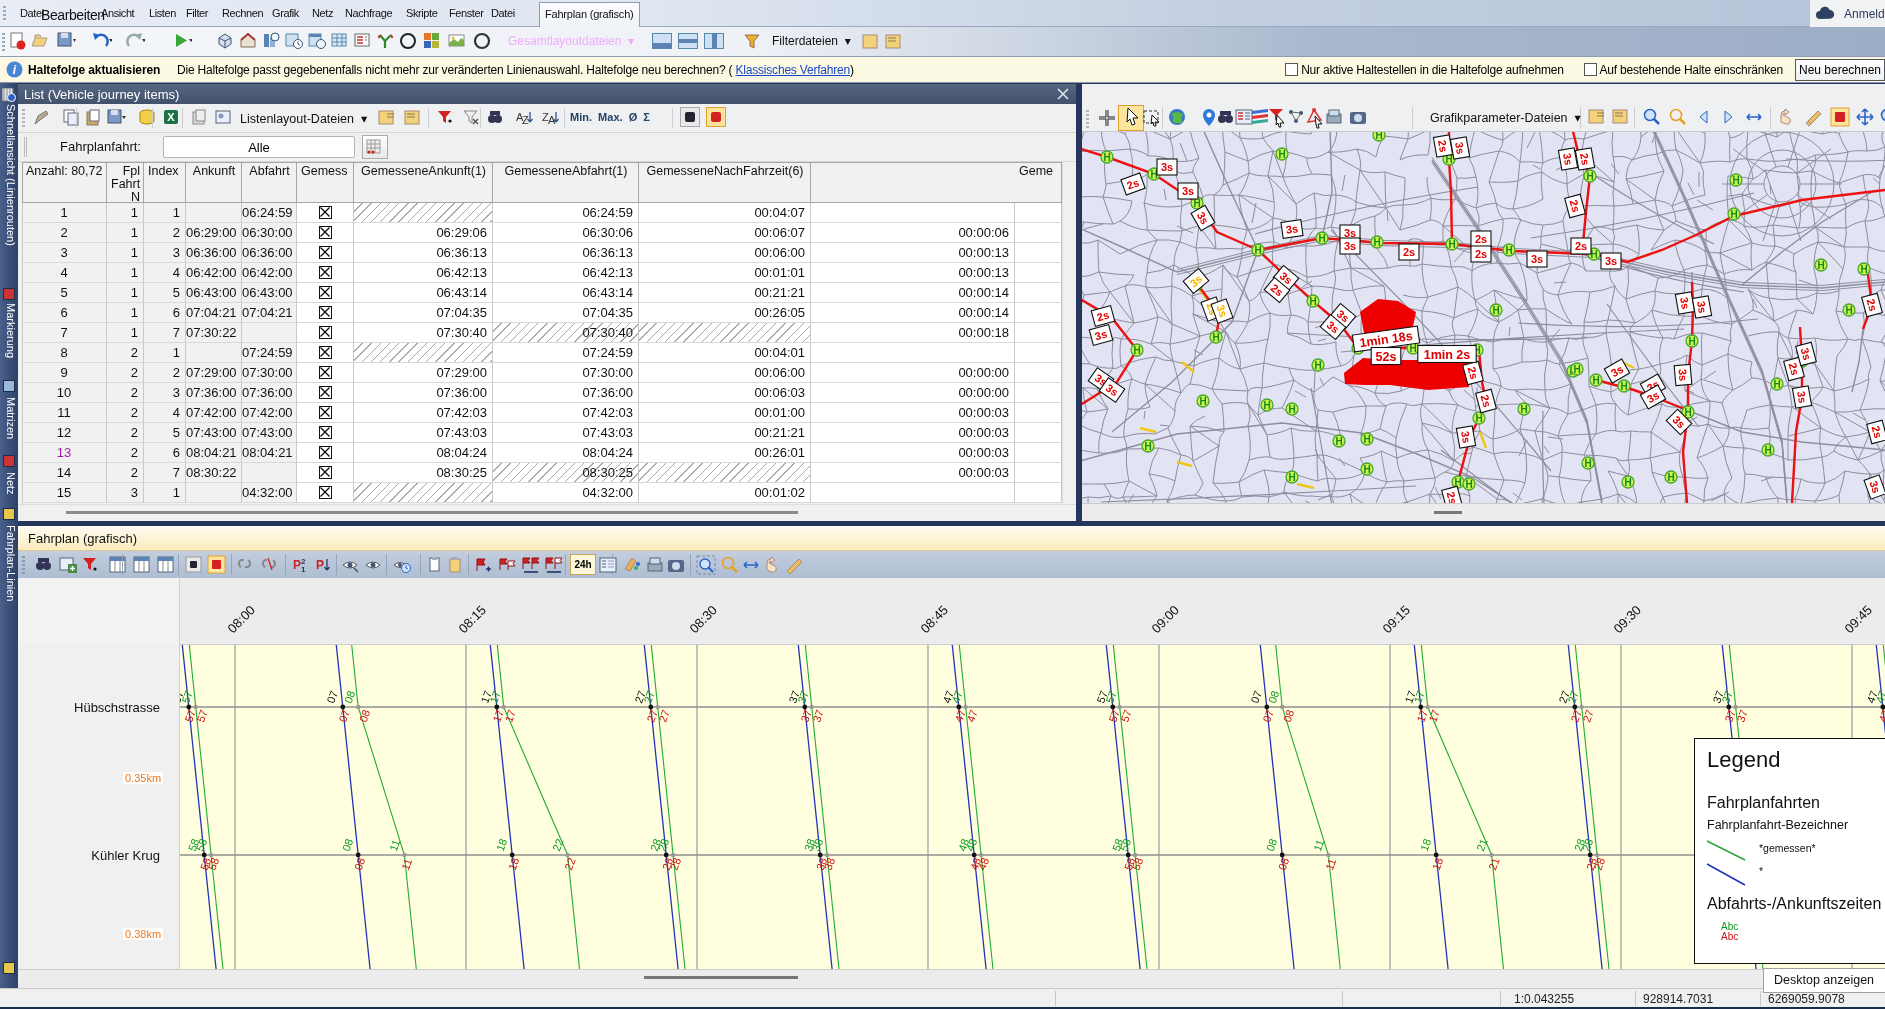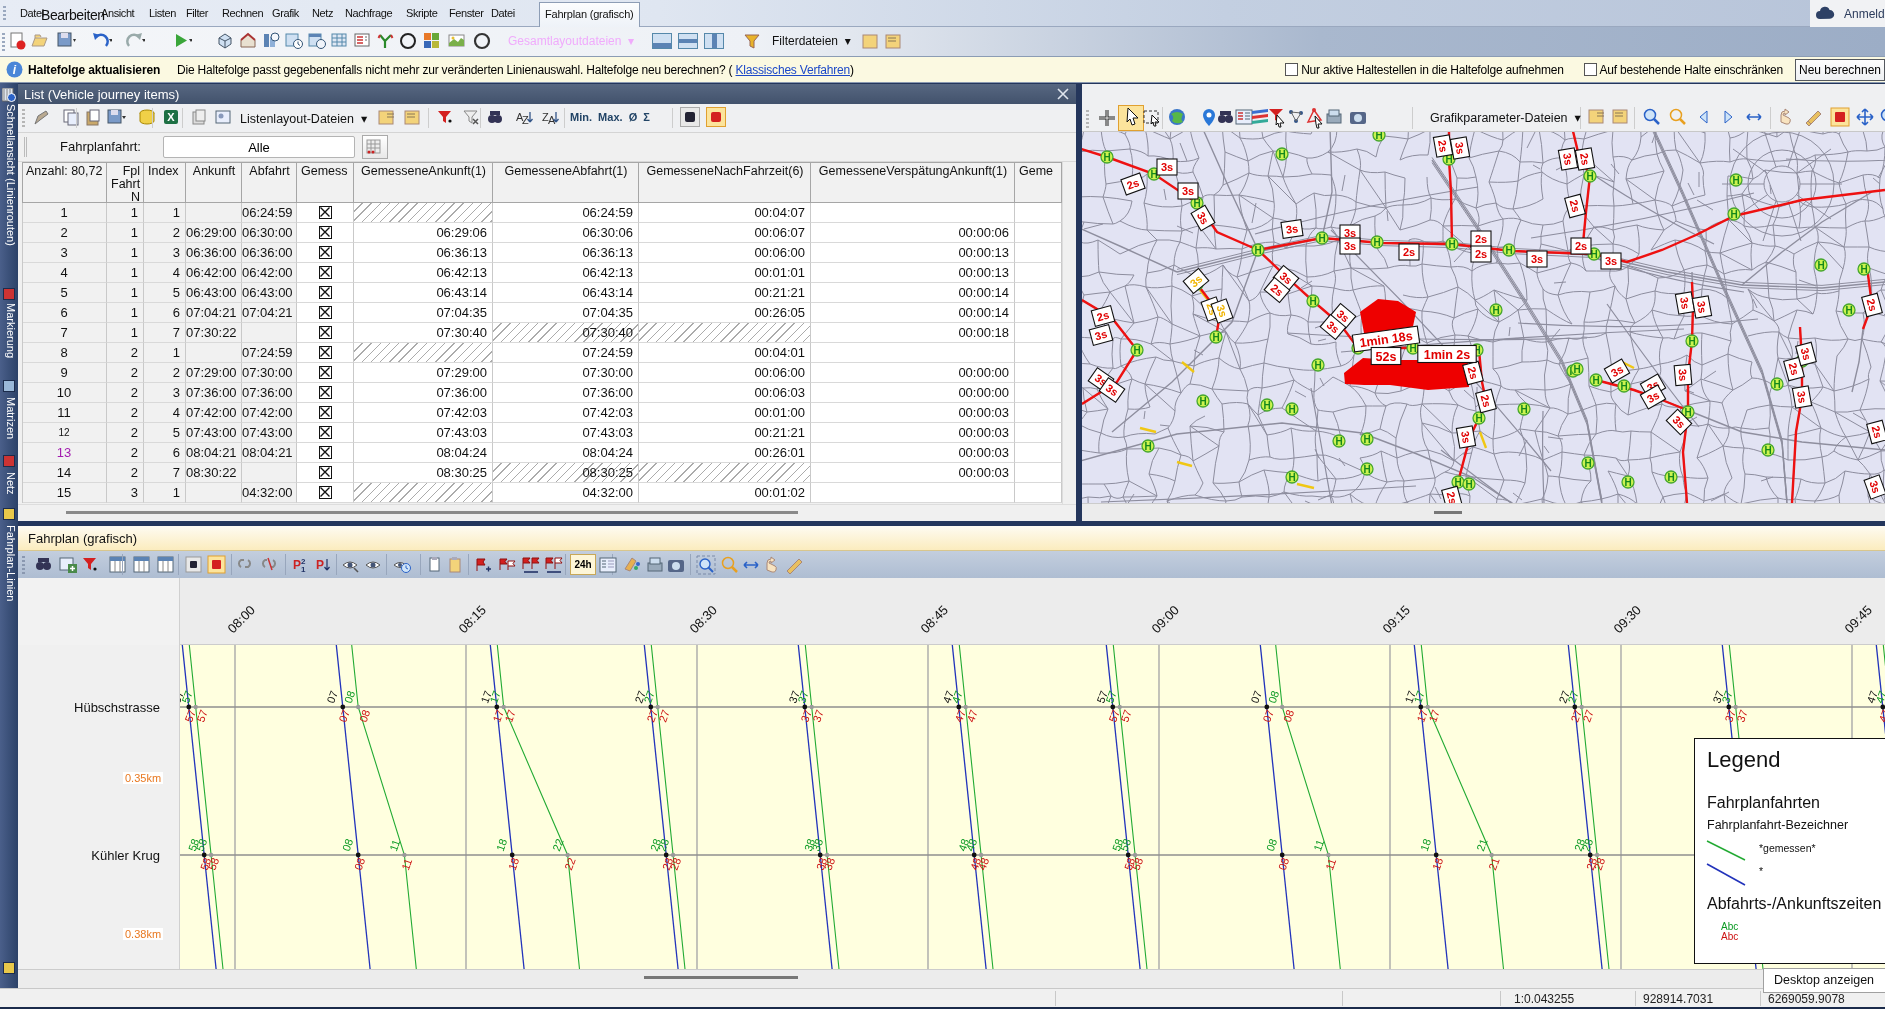--- a/index.html
+++ b/index.html
@@ -248,21 +248,20 @@
 <div class="abs" style="left:4px;top:78px;width:1040px;height:41px;background:#f1f1f1;border:1px solid #a6a6a6;border-right:none"></div>
       <div class="abs" style="left:4px;top:78px;width:85px;height:41px;border-right:1px solid #a6a6a6;font-size:12.5px;color:#111;padding:3px 3px 0 4px;text-align:left;overflow:hidden;line-height:13px;white-space:nowrap">Anzahl: 80,72</div>
       <div class="abs" style="left:89px;top:78px;width:37px;height:41px;border-right:1px solid #a6a6a6;font-size:12.5px;color:#111;padding:3px 3px 0 4px;text-align:right;overflow:hidden;line-height:13px;white-space:nowrap">Fpl<br>Fahrt<br>N</div>
       <div class="abs" style="left:126px;top:78px;width:42px;height:41px;border-right:1px solid #a6a6a6;font-size:12.5px;color:#111;padding:3px 3px 0 4px;text-align:left;overflow:hidden;line-height:13px;white-space:nowrap">Index</div>
       <div class="abs" style="left:168px;top:78px;width:56px;height:41px;border-right:1px solid #a6a6a6;font-size:12.5px;color:#111;padding:3px 3px 0 4px;text-align:center;overflow:hidden;line-height:13px;white-space:nowrap">Ankunft</div>
       <div class="abs" style="left:224px;top:78px;width:55px;height:41px;border-right:1px solid #a6a6a6;font-size:12.5px;color:#111;padding:3px 3px 0 4px;text-align:center;overflow:hidden;line-height:13px;white-space:nowrap">Abfahrt</div>
       <div class="abs" style="left:279px;top:78px;width:57px;height:41px;border-right:1px solid #a6a6a6;font-size:12.5px;color:#111;padding:3px 3px 0 4px;text-align:left;overflow:hidden;line-height:13px;white-space:nowrap">Gemess</div>
       <div class="abs" style="left:336px;top:78px;width:139px;height:41px;border-right:1px solid #a6a6a6;font-size:12.5px;color:#111;padding:3px 3px 0 4px;text-align:center;overflow:hidden;line-height:13px;white-space:nowrap">GemesseneAnkunft(1)</div>
       <div class="abs" style="left:475px;top:78px;width:146px;height:41px;border-right:1px solid #a6a6a6;font-size:12.5px;color:#111;padding:3px 3px 0 4px;text-align:center;overflow:hidden;line-height:13px;white-space:nowrap">GemesseneAbfahrt(1)</div>
       <div class="abs" style="left:621px;top:78px;width:172px;height:41px;border-right:1px solid #a6a6a6;font-size:12.5px;color:#111;padding:3px 3px 0 4px;text-align:center;overflow:hidden;line-height:13px;white-space:nowrap">GemesseneNachFahrzeit(6)</div>
-      <div class="abs" style="left:793px;top:78px;width:204px;height:41px;border-right:1px solid #a6a6a6;font-size:12.5px;color:#111;padding:3px 3px 0 4px;text-align:center;overflow:hidden;line-height:13px;white-space:nowrap">GemesseneVerspätungAnkunft(1)</div>
       <div class="abs" style="left:997px;top:78px;width:47px;height:41px;border-right:1px solid #a6a6a6;font-size:12.5px;color:#111;padding:3px 3px 0 4px;text-align:left;overflow:hidden;line-height:13px;white-space:nowrap">Geme</div>
       <div class="abs" style="left:4px;top:119px;width:1040px;height:20px;background:#fff"></div>
       <div class="abs" style="left:4px;top:119px;width:275px;height:20px;background:#f1f1f1"></div>
       <div class="abs" style="left:4px;top:119px;width:85px;height:20px;border-right:1px solid #c9c9c9;border-bottom:1px solid #d9d9d9;text-align:center;font-size:13px;color:#111;line-height:19px">1</div>
       <div class="abs" style="left:89px;top:119px;width:37px;height:20px;border-right:1px solid #c9c9c9;border-bottom:1px solid #d9d9d9;text-align:right;padding-right:5px;font-size:13px;color:#111;line-height:19px">1</div>
       <div class="abs" style="left:126px;top:119px;width:42px;height:20px;border-right:1px solid #c9c9c9;border-bottom:1px solid #d9d9d9;text-align:right;padding-right:5px;font-size:13px;color:#111;line-height:19px">1</div>
       <div class="abs" style="left:168px;top:119px;width:56px;height:20px;border-right:1px solid #c9c9c9;border-bottom:1px solid #d9d9d9;text-align:right;padding-right:5px;font-size:13px;color:#111;line-height:19px"></div>
       <div class="abs" style="left:224px;top:119px;width:55px;height:20px;border-right:1px solid #c9c9c9;border-bottom:1px solid #d9d9d9;text-align:right;padding-right:5px;font-size:13px;color:#111;line-height:19px">06:24:59</div>
       <div class="abs" style="left:279px;top:119px;width:57px;height:20px;border-right:1px solid #c9c9c9;border-bottom:1px solid #d9d9d9;text-align:center;font-size:13px;color:#111;line-height:19px"><span style="display:inline-block;width:13px;height:13px;border:1.5px solid #111;position:relative;top:2px;"><svg width="10" height="10" style="position:absolute;left:0;top:0">
             <path d="M0.5 0.5 L9.5 9.5 M9.5 0.5 L0.5 9.5" stroke="#111" stroke-width="1.4"></path>
@@ -417,21 +416,21 @@
       <div class="abs" style="left:279px;top:319px;width:57px;height:20px;border-right:1px solid #c9c9c9;border-bottom:1px solid #d9d9d9;text-align:center;font-size:13px;color:#111;line-height:19px"><span style="display:inline-block;width:13px;height:13px;border:1.5px solid #111;position:relative;top:2px;"><svg width="10" height="10" style="position:absolute;left:0;top:0">
             <path d="M0.5 0.5 L9.5 9.5 M9.5 0.5 L0.5 9.5" stroke="#111" stroke-width="1.4"></path>
           </svg></span></div>
       <div class="abs" style="left:336px;top:319px;width:139px;height:20px;border-right:1px solid #c9c9c9;border-bottom:1px solid #d9d9d9;text-align:right;padding-right:5px;font-size:13px;color:#111;line-height:19px">07:42:03</div>
       <div class="abs" style="left:475px;top:319px;width:146px;height:20px;border-right:1px solid #c9c9c9;border-bottom:1px solid #d9d9d9;text-align:right;padding-right:5px;font-size:13px;color:#111;line-height:19px">07:42:03</div>
       <div class="abs" style="left:621px;top:319px;width:172px;height:20px;border-right:1px solid #c9c9c9;border-bottom:1px solid #d9d9d9;text-align:right;padding-right:5px;font-size:13px;color:#111;line-height:19px">00:01:00</div>
       <div class="abs" style="left:793px;top:319px;width:204px;height:20px;border-right:1px solid #c9c9c9;border-bottom:1px solid #d9d9d9;text-align:right;padding-right:5px;font-size:13px;color:#111;line-height:19px">00:00:03</div>
       <div class="abs" style="left:997px;top:319px;width:47px;height:20px;border-right:1px solid #c9c9c9;border-bottom:1px solid #d9d9d9;font-size:13px;color:#111;line-height:19px"></div>
       <div class="abs" style="left:4px;top:339px;width:1040px;height:20px;background:#fff"></div>
       <div class="abs" style="left:4px;top:339px;width:275px;height:20px;background:#f1f1f1"></div>
-      <div class="abs" style="left:4px;top:339px;width:85px;height:20px;border-right:1px solid #c9c9c9;border-bottom:1px solid #d9d9d9;text-align:center;font-size:10px;color:#111;line-height:19px">12</div>
+      <div class="abs" style="left:4px;top:339px;width:85px;height:20px;border-right:1px solid #c9c9c9;border-bottom:1px solid #d9d9d9;text-align:center;font-size:13px;color:#111;line-height:19px">12</div>
       <div class="abs" style="left:89px;top:339px;width:37px;height:20px;border-right:1px solid #c9c9c9;border-bottom:1px solid #d9d9d9;text-align:right;padding-right:5px;font-size:13px;color:#111;line-height:19px">2</div>
       <div class="abs" style="left:126px;top:339px;width:42px;height:20px;border-right:1px solid #c9c9c9;border-bottom:1px solid #d9d9d9;text-align:right;padding-right:5px;font-size:13px;color:#111;line-height:19px">5</div>
       <div class="abs" style="left:168px;top:339px;width:56px;height:20px;border-right:1px solid #c9c9c9;border-bottom:1px solid #d9d9d9;text-align:right;padding-right:5px;font-size:13px;color:#111;line-height:19px">07:43:00</div>
       <div class="abs" style="left:224px;top:339px;width:55px;height:20px;border-right:1px solid #c9c9c9;border-bottom:1px solid #d9d9d9;text-align:right;padding-right:5px;font-size:13px;color:#111;line-height:19px">07:43:00</div>
       <div class="abs" style="left:279px;top:339px;width:57px;height:20px;border-right:1px solid #c9c9c9;border-bottom:1px solid #d9d9d9;text-align:center;font-size:13px;color:#111;line-height:19px"><span style="display:inline-block;width:13px;height:13px;border:1.5px solid #111;position:relative;top:2px;"><svg width="10" height="10" style="position:absolute;left:0;top:0">
             <path d="M0.5 0.5 L9.5 9.5 M9.5 0.5 L0.5 9.5" stroke="#111" stroke-width="1.4"></path>
           </svg></span></div>
       <div class="abs" style="left:336px;top:339px;width:139px;height:20px;border-right:1px solid #c9c9c9;border-bottom:1px solid #d9d9d9;text-align:right;padding-right:5px;font-size:13px;color:#111;line-height:19px">07:43:03</div>
       <div class="abs" style="left:475px;top:339px;width:146px;height:20px;border-right:1px solid #c9c9c9;border-bottom:1px solid #d9d9d9;text-align:right;padding-right:5px;font-size:13px;color:#111;line-height:19px">07:43:03</div>
       <div class="abs" style="left:621px;top:339px;width:172px;height:20px;border-right:1px solid #c9c9c9;border-bottom:1px solid #d9d9d9;text-align:right;padding-right:5px;font-size:13px;color:#111;line-height:19px">00:21:21</div>

